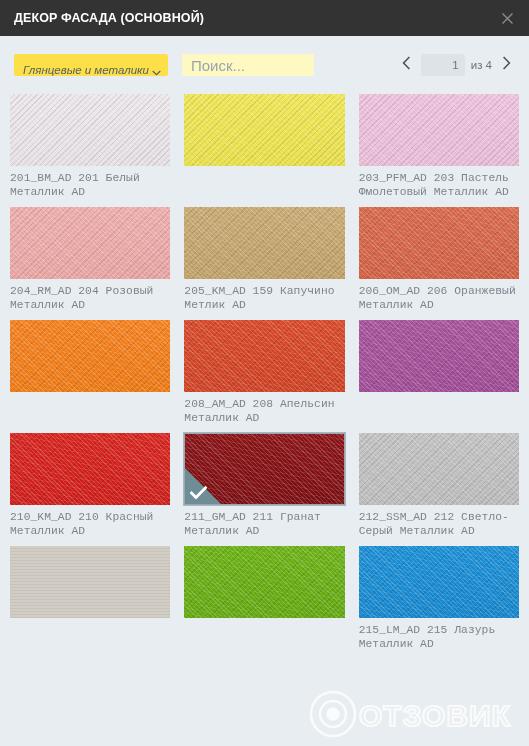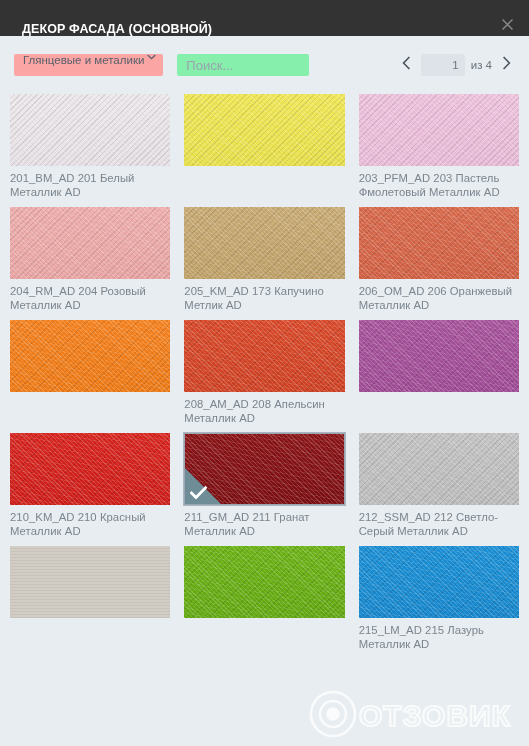--- a/index.html
+++ b/index.html
@@ -20,22 +20,22 @@
     height: 746px;
     background: #e8edf1;
     overflow: hidden;
   }
   
   .titlebar {
     position: relative;
     height: 36px;
     background: #333333;
     display: flex;
-    align-items: flex-end;
-    padding: 0 10px 0 22px;
+    align-items: center;
+    padding: 0 10px 0 14px;
     box-sizing: border-box;
   }
   .titlebar-title {
     color: #ffffff;
     font-size: 12.5px;
     font-weight: bold;
     letter-spacing: 0.1px;
     white-space: nowrap;
   }
   .titlebar-spacer { flex: 1 1 auto; }
@@ -52,44 +52,45 @@
   .toolbar {
     height: 58px;
     display: flex;
     align-items: center;
     padding: 0 14px;
     box-sizing: border-box;
     background: #e8edf1;
   }
   .filter-select {
     height: 22px;
-    background: #fca5a5;
+    background: #fde047;
     border: none;
     border-radius: 2px;
     display: flex;
-    align-items: flex-start;
+    align-items: flex-end;
     padding: 0 7px 0 9px;
     font-size: 11.5px;
     color: #55606a;
     cursor: pointer;
     white-space: nowrap;
+    font-style: italic;
   }
   .filter-select .caret {
     margin-left: 3px;
     display: inline-flex;
     align-items: center;
   }
   .search-input {
     margin-left: 14px;
     height: 22px;
     width: 132px;
-    background: #86efac;
+    background: #fef9c3;
     border: none;
     border-radius: 2px;
-    font-size: 13px;
+    font-size: 15px;
     color: #6f7a84;
     font-family: "Liberation Sans", sans-serif;
     padding: 0 9px;
     box-sizing: border-box;
     outline: none;
   }
   .search-input::placeholder { color: #9aa4ad; }
   .toolbar-spacer { flex: 1 1 auto; }
   .pager {
     display: flex;
@@ -125,20 +126,21 @@
   }
   
   .grid {
     position: relative;
     padding: 0 10px;
     display: grid;
     grid-template-columns: repeat(3, 1fr);
     column-gap: 14px;
     row-gap: 0px;
     box-sizing: border-box;
+    font-family: Liberation Mono, monospace;
   }
   .cell {
     position: relative;
     cursor: pointer;
     margin-bottom: 8px;
   }
   .swatch {
     position: relative;
     width: 100%;
     height: 72px;
@@ -260,21 +262,21 @@
       <div class="cell">
         <div class="swatch" style="background: rgb(238, 174, 173);">
           <div class="grain" style="background-image: repeating-linear-gradient(45deg, rgba(255, 255, 255, 0.16) 0px, rgba(255, 255, 255, 0.16) 1px, rgba(0, 0, 0, 0) 1px, rgba(0, 0, 0, 0) 3px), repeating-linear-gradient(-45deg, rgba(0, 0, 0, 0.1) 0px, rgba(0, 0, 0, 0.1) 1px, rgba(0, 0, 0, 0) 1px, rgba(0, 0, 0, 0) 4px), repeating-linear-gradient(12deg, rgba(255, 255, 255, 0.1) 0px, rgba(255, 255, 255, 0.1) 1px, rgba(0, 0, 0, 0) 1px, rgba(0, 0, 0, 0) 5px), linear-gradient(rgb(238, 174, 173), rgb(233, 165, 164));"></div>
         </div>
         <div class="cell-label">204_RM_AD 204 Розовый Металлик AD</div>
       </div>
       <div class="cell">
         <div class="swatch" style="background: rgb(201, 171, 116);">
           <div class="grain" style="background-image: repeating-linear-gradient(45deg, rgba(255, 255, 255, 0.16) 0px, rgba(255, 255, 255, 0.16) 1px, rgba(0, 0, 0, 0) 1px, rgba(0, 0, 0, 0) 3px), repeating-linear-gradient(-45deg, rgba(0, 0, 0, 0.1) 0px, rgba(0, 0, 0, 0.1) 1px, rgba(0, 0, 0, 0) 1px, rgba(0, 0, 0, 0) 4px), repeating-linear-gradient(12deg, rgba(255, 255, 255, 0.1) 0px, rgba(255, 255, 255, 0.1) 1px, rgba(0, 0, 0, 0) 1px, rgba(0, 0, 0, 0) 5px), linear-gradient(rgb(201, 171, 116), rgb(192, 161, 104));"></div>
         </div>
-        <div class="cell-label">205_KM_AD 173 Капучино Метлик AD</div>
+        <div class="cell-label">205_KM_AD 159 Капучино Метлик AD</div>
       </div>
       <div class="cell">
         <div class="swatch" style="background: rgb(217, 106, 76);">
           <div class="grain" style="background-image: repeating-linear-gradient(45deg, rgba(255, 255, 255, 0.16) 0px, rgba(255, 255, 255, 0.16) 1px, rgba(0, 0, 0, 0) 1px, rgba(0, 0, 0, 0) 3px), repeating-linear-gradient(-45deg, rgba(0, 0, 0, 0.1) 0px, rgba(0, 0, 0, 0.1) 1px, rgba(0, 0, 0, 0) 1px, rgba(0, 0, 0, 0) 4px), repeating-linear-gradient(12deg, rgba(255, 255, 255, 0.1) 0px, rgba(255, 255, 255, 0.1) 1px, rgba(0, 0, 0, 0) 1px, rgba(0, 0, 0, 0) 5px), linear-gradient(rgb(217, 106, 76), rgb(210, 96, 67));"></div>
         </div>
         <div class="cell-label">206_OM_AD 206 Оранжевый Металлик AD</div>
       </div>
       <div class="cell">
         <div class="swatch" style="background: rgb(245, 130, 31);">
           <div class="grain" style="background-image: repeating-linear-gradient(45deg, rgba(255, 255, 255, 0.16) 0px, rgba(255, 255, 255, 0.16) 1px, rgba(0, 0, 0, 0) 1px, rgba(0, 0, 0, 0) 3px), repeating-linear-gradient(-45deg, rgba(0, 0, 0, 0.1) 0px, rgba(0, 0, 0, 0.1) 1px, rgba(0, 0, 0, 0) 1px, rgba(0, 0, 0, 0) 4px), repeating-linear-gradient(12deg, rgba(255, 255, 255, 0.1) 0px, rgba(255, 255, 255, 0.1) 1px, rgba(0, 0, 0, 0) 1px, rgba(0, 0, 0, 0) 5px), linear-gradient(rgb(245, 130, 31), rgb(238, 122, 21));"></div>

